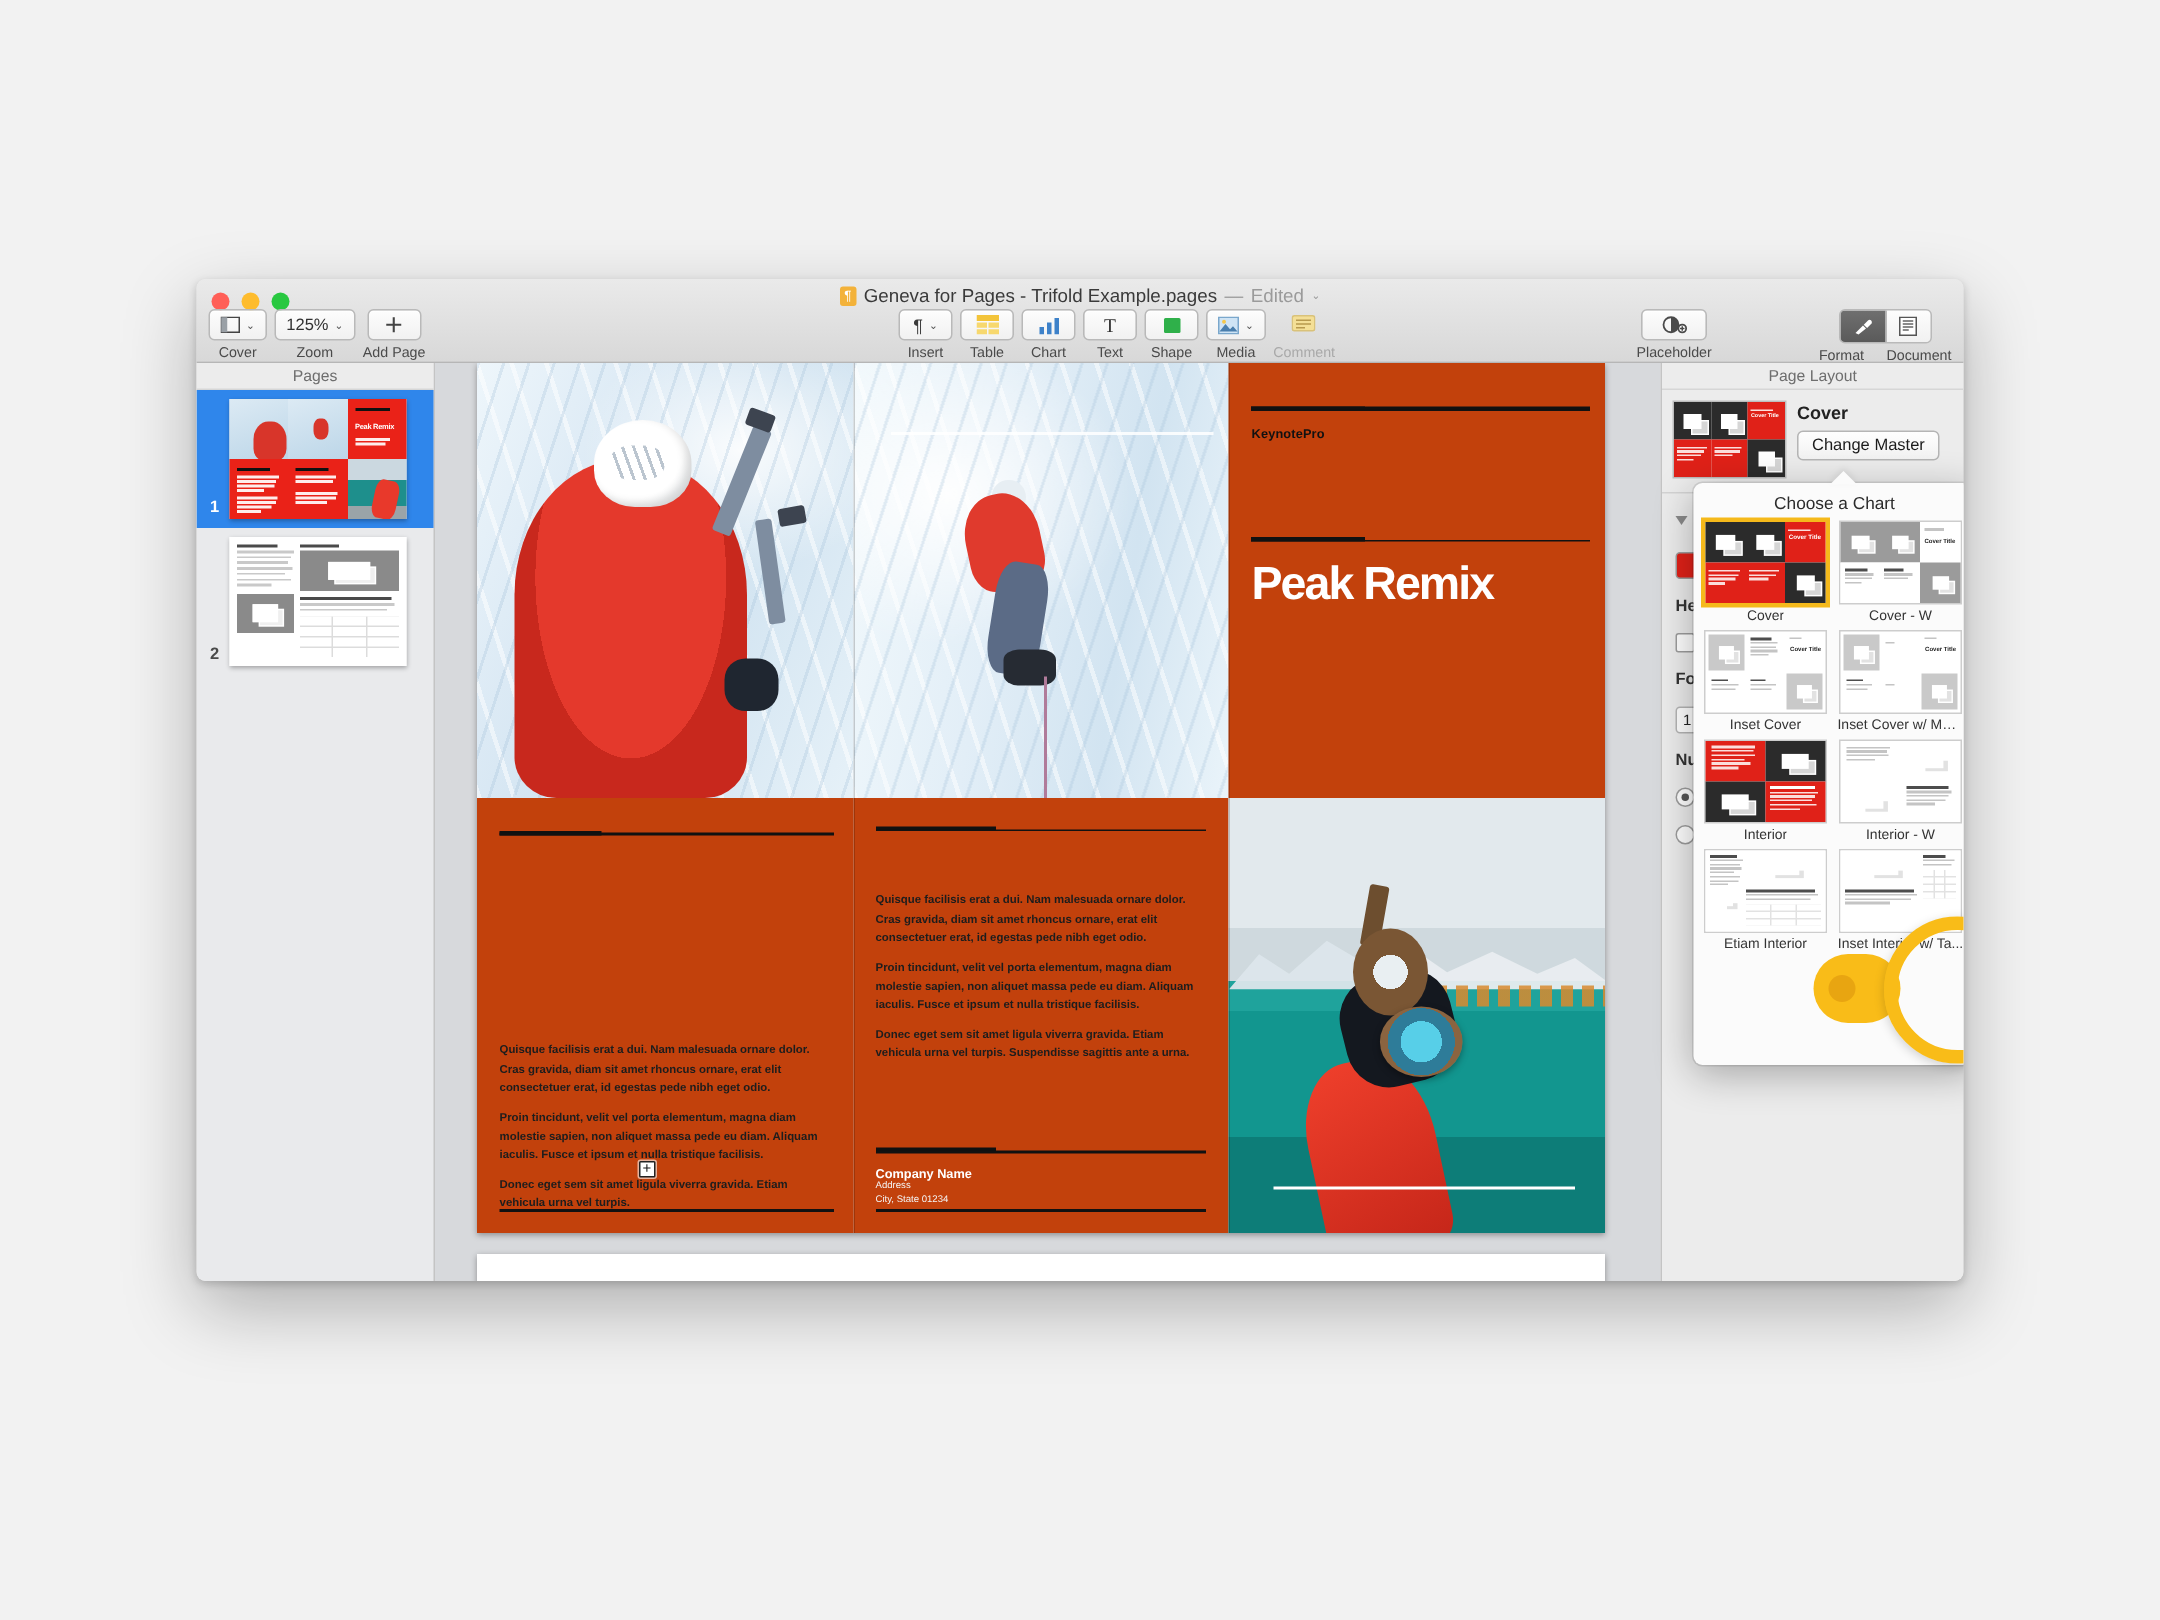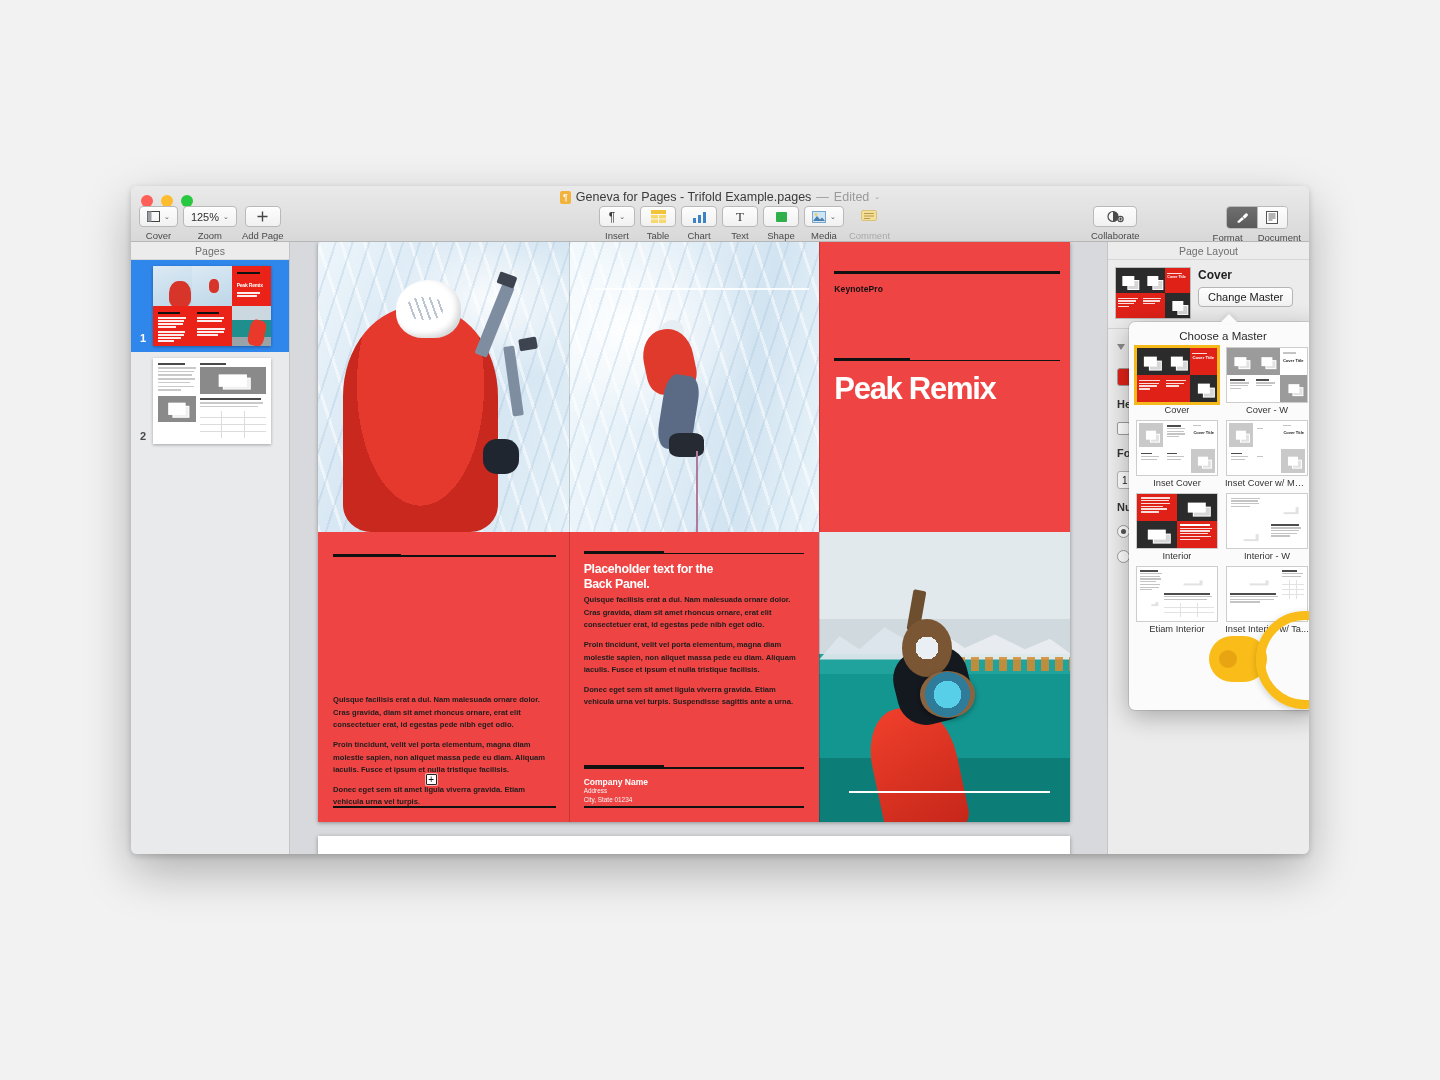--- a/index.html
+++ b/index.html
@@ -130,21 +130,21 @@
     width: 752px; height: 580px; background: #fff;
     box-shadow: 0 1px 4px rgba(0,0,0,.35);
   }
   #doc-page-2 {
     position: absolute; left: 28px; top: 594px;
     width: 752px; height: 60px; background: #fff;
     box-shadow: 0 1px 4px rgba(0,0,0,.35);
   }
   .trifold { display: grid; grid-template-columns: 1fr 1fr 1fr; grid-template-rows: 1fr 1fr; width: 100%; height: 100%; }
   .panel { position: relative; overflow: hidden; }
-  .panel.red { background: #ef4444; }
+  .panel.red { background: #c2410c; }
   .fold-line { position: absolute; top: 0; bottom: 0; width: 1px; background: rgba(0,0,0,.18); z-index: 5; }
 
   
   .photo-ice1 {
     background:
       radial-gradient(ellipse 60% 40% at 70% 20%, rgba(255,255,255,.9), transparent 70%),
       linear-gradient(115deg,#eef6fb 0%,#dceaf5 30%,#cfe2f0 55%,#e6f1f8 100%);
   }
   .photo-ice2 {
     background:
@@ -434,21 +434,21 @@
     <div class="tb-group" id="tb-collab">
       <div class="tb-item">
         <div class="tb-btn" style="min-width:44px;">
           <svg width="17" height="13" viewBox="0 0 17 13">
             <circle cx="6" cy="6.5" r="5" fill="none" stroke="#4a4a4a" stroke-width="1.2"></circle>
             <path d="M6 1.5 A5 5 0 0 1 6 11.5" fill="#4a4a4a"></path>
             <circle cx="13.5" cy="9" r="2.6" fill="#fff" stroke="#4a4a4a" stroke-width="1.2"></circle>
             <path d="M13.5 7.5v3M12 9h3" stroke="#4a4a4a" stroke-width="1"></path>
           </svg>
         </div>
-        <div class="tb-label">Collaborate</div>
+        <div class="tb-label">Placeholder</div>
       </div>
     </div>
 
     <div class="tb-group" id="tb-right">
       <div class="tb-item">
         <div class="seg">
           <div class="on">
             <svg width="14" height="13" viewBox="0 0 14 13">
               <path d="M2 11 L7 6 L9 8 L4 12 Z" fill="#fff"></path>
               <path d="M7.5 5.5 L10.5 2.5 a1.6 1.6 0 0 1 2.2 2.2 L9.7 7.7 Z" fill="#fff"></path>
@@ -612,24 +612,20 @@
                 <p>Proin tincidunt, velit vel porta elementum, magna diam molestie sapien, non aliquet massa pede eu diam. Aliquam iaculis. Fusce et ipsum et nulla tristique facilisis.</p>
                 <p>Donec eget sem sit amet ligula viverra gravida. Etiam vehicula urna vel turpis.</p>
               </div>
               <div class="rule-thin" style="left:6%;right:5%;bottom:5%;"></div>
               <div class="insert-cursor" style="left:43%;top:83.5%;">+</div>
             </div>
 
             <div class="panel red">
               <div class="rule" style="left:6%;width:32%;top:6.5%;"></div>
               <div class="rule-thin" style="left:6%;right:6%;top:7.1%;"></div>
-              <h3 style="left:6%;right:6%;top:10.5%;font-size:12.4px;line-height:1.2;">
-                <span>Placeholder text for the</span><br>
-                <span>Back Panel.</span>
-              </h3>
               <div class="bodycopy" style="left:6%;right:6%;top:21.5%;">
                 <p>Quisque facilisis erat a dui. Nam malesuada ornare dolor. Cras gravida, diam sit amet rhoncus ornare, erat elit consectetuer erat, id egestas pede nibh eget odio.</p>
                 <p>Proin tincidunt, velit vel porta elementum, magna diam molestie sapien, non aliquet massa pede eu diam. Aliquam iaculis. Fusce et ipsum et nulla tristique facilisis.</p>
                 <p>Donec eget sem sit amet ligula viverra gravida. Etiam vehicula urna vel turpis. Suspendisse sagittis ante a urna.</p>
               </div>
               <div class="rule" style="left:6%;width:32%;top:80.5%;"></div>
               <div class="rule-thin" style="left:6%;right:6%;top:81.1%;"></div>
               <div class="addr" style="left:6%;top:84.5%;">
                 <b>Company Name</b>
                 <span>Address</span>
@@ -733,21 +729,21 @@
         <div class="radio on"></div>
       </div>
       <div class="insp-row">
         <div class="radio"></div>
       </div>
     </div>
   </div>
 
   <div id="popover-arrow"></div>
   <div id="master-popover">
-    <div id="popover-title">Choose a Master</div>
+    <div id="popover-title">Choose a Chart</div>
     <div id="master-grid">
 
       <div class="mcell sel">
         <div class="mthumb">
           <div class="mm">
             <div class="blk">
                 <div class="mm-ph"></div>
               </div>
             <div class="blk">
                 <div class="mm-ph"></div>

